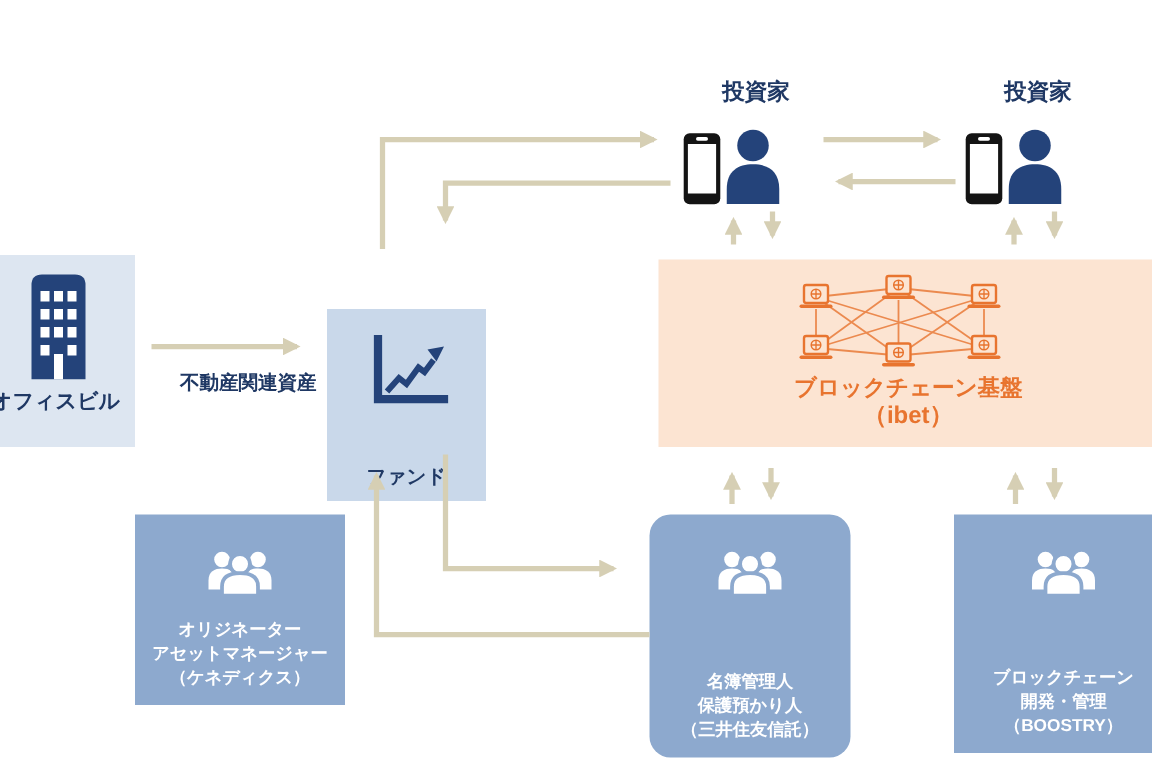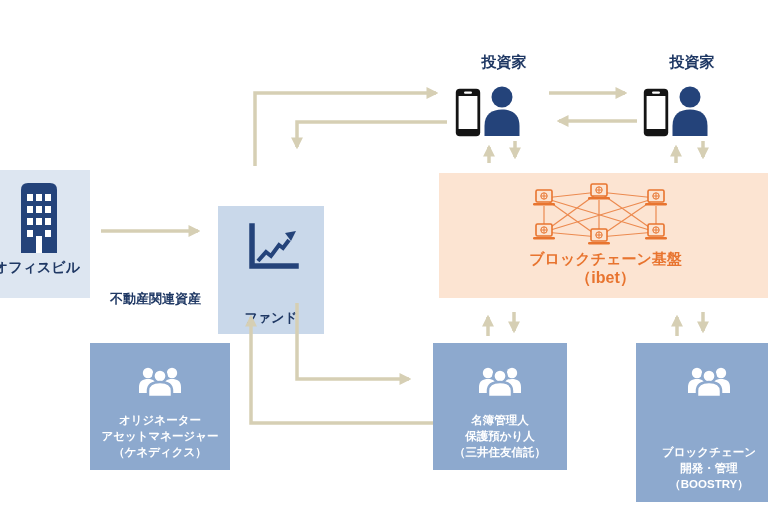--- a/index.html
+++ b/index.html
@@ -60,21 +60,21 @@
           <rect x="20" y="37" width="6" height="7"></rect>
           <rect x="29" y="37" width="6" height="7"></rect>
         <rect x="11" y="49" width="6" height="7"></rect>
           <rect x="29" y="49" width="6" height="7"></rect>
         <rect x="20" y="55" width="6" height="17"></rect>
       </g>
     </svg>
     <div class="lbl lbl-lg" style="left:0;right:0;bottom:22px;">オフィスビル</div>
   </div>
 
-  <div class="lbl" style="left:83px;top:246px;width:145px;margin-top:44px;">
+  <div class="lbl" style="left:93px;top:246px;width:145px;">
     <div>不動産関連資産</div>
   </div>
 
   <div class="box box-fund" style="left:218px;top:170px;width:106px;height:128px;">
     <svg class="abs" style="left:24px;top:16px;" width="60" height="56" viewBox="0 0 60 56">
       <path d="M10,4 V44 H54" style="fill:none;stroke:var(--icon-navy);stroke-width:5.5;stroke-linecap:square"></path>
       <path d="M16,39 L24,30 L29,34 L37,23 L41,26 L47,18" style="fill:none;stroke:var(--icon-navy);stroke-width:4"></path>
       <path d="M54,9 L43,11 L49,19 Z" style="fill:var(--icon-navy)"></path>
     </svg>
     <div class="lbl" style="left:0;right:0;bottom:8px;">
@@ -156,21 +156,21 @@
         <path d="M12,34 V28 C12,21 17,19 24,19 C31,19 36,21 36,28 V34 Z" style="stroke:var(--box-mid);stroke-width:2.5"></path>
       </g>
     </svg>
     <div class="lbl-white" style="bottom:10px;">
       <div>オリジネーター</div>
       <div>アセットマネージャー</div>
       <div>（ケネディクス）</div>
     </div>
   </div>
 
-  <div class="box box-mid" style="left:433px;top:343px;width:134px;height:127px;">
+  <div class="box box-mid" style="left:433px;top:343px;width:134px;height:162px;border-radius:14px;">
     <svg class="abs" style="left:43px;top:20px;" width="48" height="40" viewBox="0 0 48 40">
       <g style="fill:#fff">
         <circle cx="12" cy="10" r="5.2"></circle>
         <path d="M3,30 V24 C3,18 7,16 12,16 C17,16 21,18 21,24 V30 Z"></path>
         <circle cx="36" cy="10" r="5.2"></circle>
         <path d="M27,30 V24 C27,18 31,16 36,16 C41,16 45,18 45,24 V30 Z"></path>
         <circle cx="24" cy="13" r="6.6" style="stroke:var(--box-mid);stroke-width:2.5"></circle>
         <path d="M12,34 V28 C12,21 17,19 24,19 C31,19 36,21 36,28 V34 Z" style="stroke:var(--box-mid);stroke-width:2.5"></path>
       </g>
     </svg>

